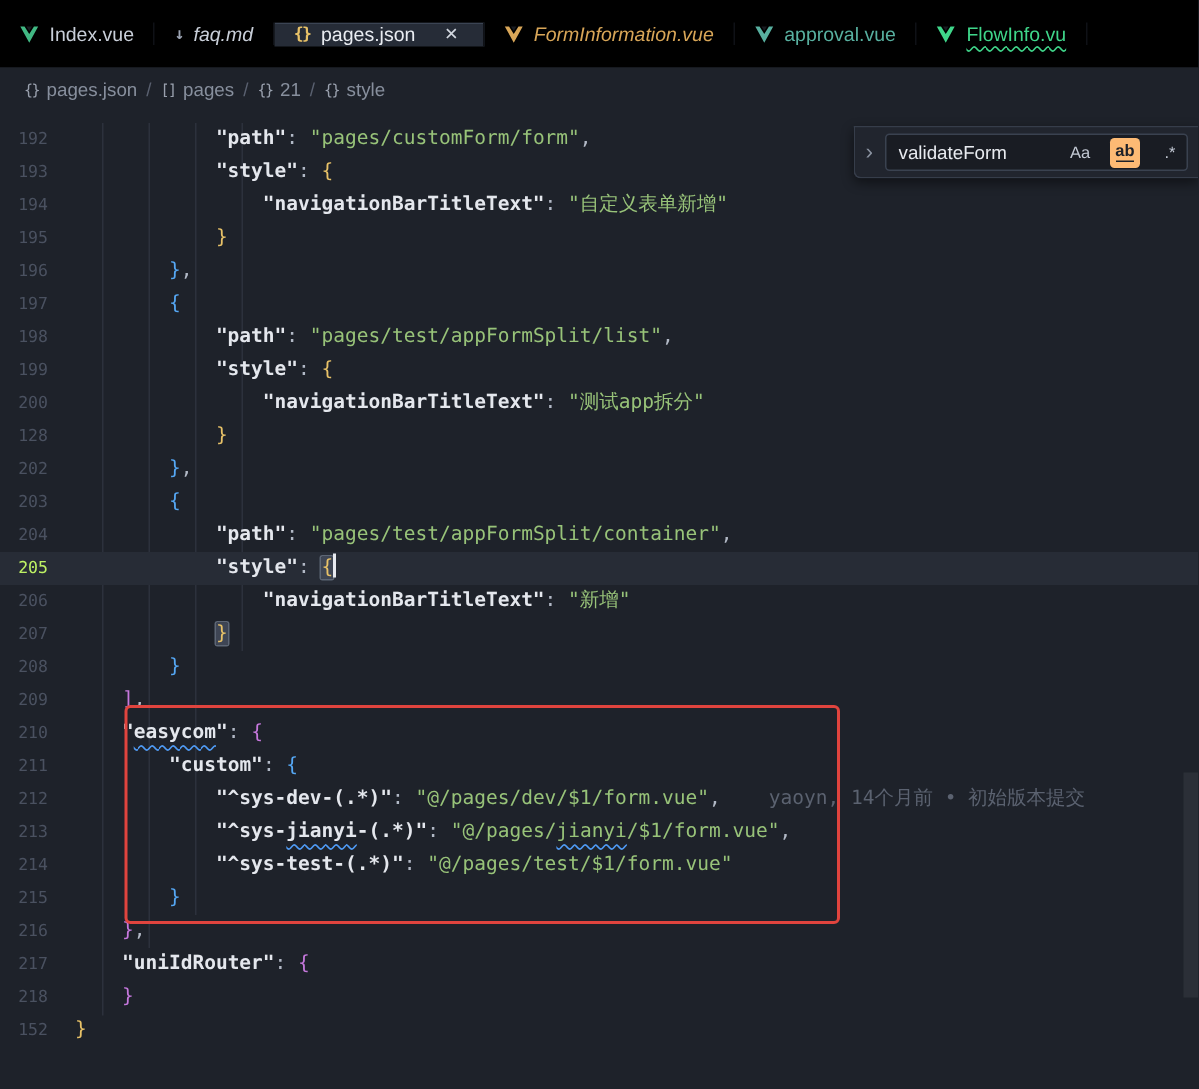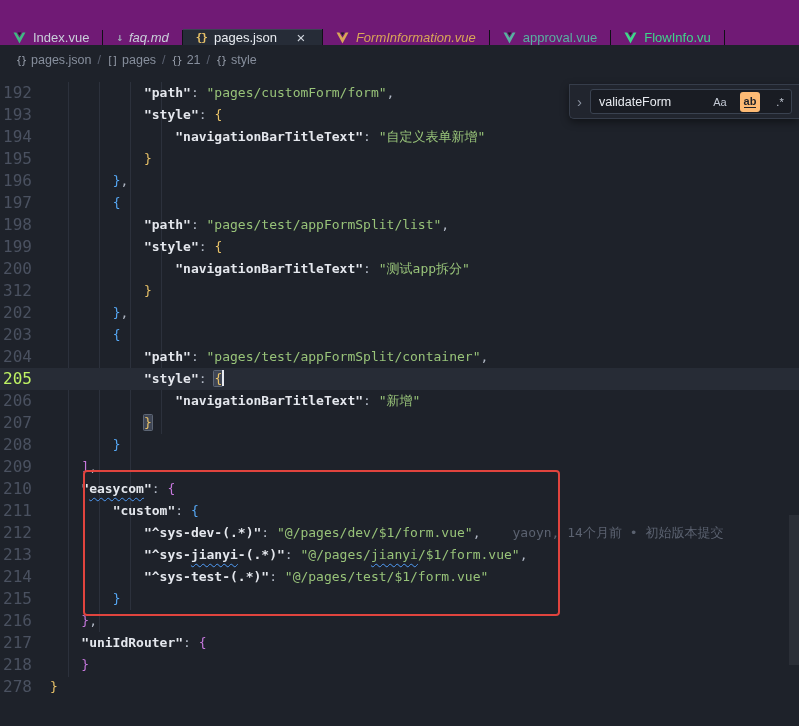--- a/index.html
+++ b/index.html
@@ -1,40 +1,40 @@
 <!DOCTYPE html>
 <html><head>
 <meta charset="utf-8">
 <style>
   *{margin:0;padding:0;box-sizing:border-box}
   html,body{width:799px;height:726px;overflow:hidden}
   body{background:#1e222a;font-family:"Liberation Sans",sans-serif;color:#c9cfd9;position:relative}
 
   
-  .tab-bar{display:flex;height:45px;background:#701a75;align-items:flex-end;overflow:hidden;white-space:nowrap}
+  .tab-bar{display:flex;height:45px;background:#000000;align-items:center;overflow:hidden;white-space:nowrap}
   .tab{display:flex;align-items:center;padding:0 13px;gap:7px;font-size:13px;border-right:1px solid #0f1116;cursor:pointer;flex:none}
   .tab.active{background:#262c37;box-shadow:inset 0 1px 0 #3b4453}
   .tab-icon{display:flex;align-items:center;font-family:"DejaVu Sans Mono",monospace;font-size:11px;font-weight:bold;letter-spacing:-1px}
   .tab-label.italic{font-style:italic}
   .squiggle-green{text-decoration:underline wavy #3fd68a 1px;text-underline-offset:3px;text-decoration-skip-ink:none}
   .tab-close{margin-left:9px;font-size:15px;color:#d2d7df;width:16px;height:16px;display:flex;align-items:center;justify-content:center;border-radius:3px}
 
   
   .breadcrumb{height:30px;display:flex;align-items:center;padding:0 16px;font-size:12.5px;color:#878f9d;background:#1e222a}
   .crumb{display:flex;align-items:center;gap:5px;cursor:pointer}
   .crumb-icon{font-family:"DejaVu Sans Mono",monospace;font-size:10px;color:#99a0ad;letter-spacing:-1px}
   .crumb-sep{color:#5a6170;margin:0 6px}
 
   
   .editor{position:relative;height:651px;overflow:hidden}
   .guide{position:absolute;width:1px;background:#2c313c;z-index:0}
   .code-lines{position:relative;padding-top:7px;font-family:"DejaVu Sans Mono","Liberation Mono",monospace;font-size:13px;z-index:1}
   .line{display:flex;height:22px;line-height:22px}
   .line.active{background:#272c36}
-  .ln{width:50px;flex:none;text-align:right;padding-right:18px;color:#4a5160;font-size:16px;cursor:pointer}
+  .ln{width:50px;flex:none;text-align:right;padding-right:18px;color:#4a5160;font-size:11px;cursor:pointer}
   .line.active .ln{color:#bef264}
   .lc{white-space:pre;flex:1;cursor:text}
   .tok-k{color:#e4e7ed;font-weight:600}
   .tok-p{color:#b2b9c6}
   .tok-s{color:#98c379}
   .tok-b1{color:#e8c268}
   .tok-b2{color:#c678dd}
   .tok-b3{color:#56a8f5}
   .sq{text-decoration:underline wavy #4f9cf7 1px;text-underline-offset:3.5px;text-decoration-skip-ink:none}
   .match{background:#3e4554;box-shadow:0 0 0 1px #5d6675;border-radius:1px}
@@ -166,21 +166,21 @@
       </div>
       <div class="line">
         <span class="ln">199</span>
         <span class="lc">            <span class="tok-k">"style"</span><span class="tok-p">: </span><span class="tok-b1">{</span></span>
       </div>
       <div class="line">
         <span class="ln">200</span>
         <span class="lc">                <span class="tok-k">"navigationBarTitleText"</span><span class="tok-p">: </span><span class="tok-s">"测试app拆分"</span></span>
       </div>
       <div class="line">
-        <span class="ln">312</span>
+        <span class="ln">128</span>
         <span class="lc">            <span class="tok-b1">}</span></span>
       </div>
       <div class="line">
         <span class="ln">202</span>
         <span class="lc">        <span class="tok-b3">}</span><span class="tok-p">,</span></span>
       </div>
       <div class="line">
         <span class="ln">203</span>
         <span class="lc">        <span class="tok-b3">{</span></span>
       </div>
@@ -238,21 +238,21 @@
       </div>
       <div class="line">
         <span class="ln">217</span>
         <span class="lc">    <span class="tok-k">"uniIdRouter"</span><span class="tok-p">: </span><span class="tok-b2">{</span></span>
       </div>
       <div class="line">
         <span class="ln">218</span>
         <span class="lc">    <span class="tok-b2">}</span></span>
       </div>
       <div class="line">
-        <span class="ln">278</span>
+        <span class="ln">152</span>
         <span class="lc"><span class="tok-b1">}</span></span>
       </div>
     </div>
 
   <div class="find-widget">
     <span class="find-toggle">›</span>
     <div class="find-input">
       <span class="find-text">validateForm</span>
       <span id="find-opts" style="display:flex;gap:10px">
           <span class="find-opt">Aa</span>

